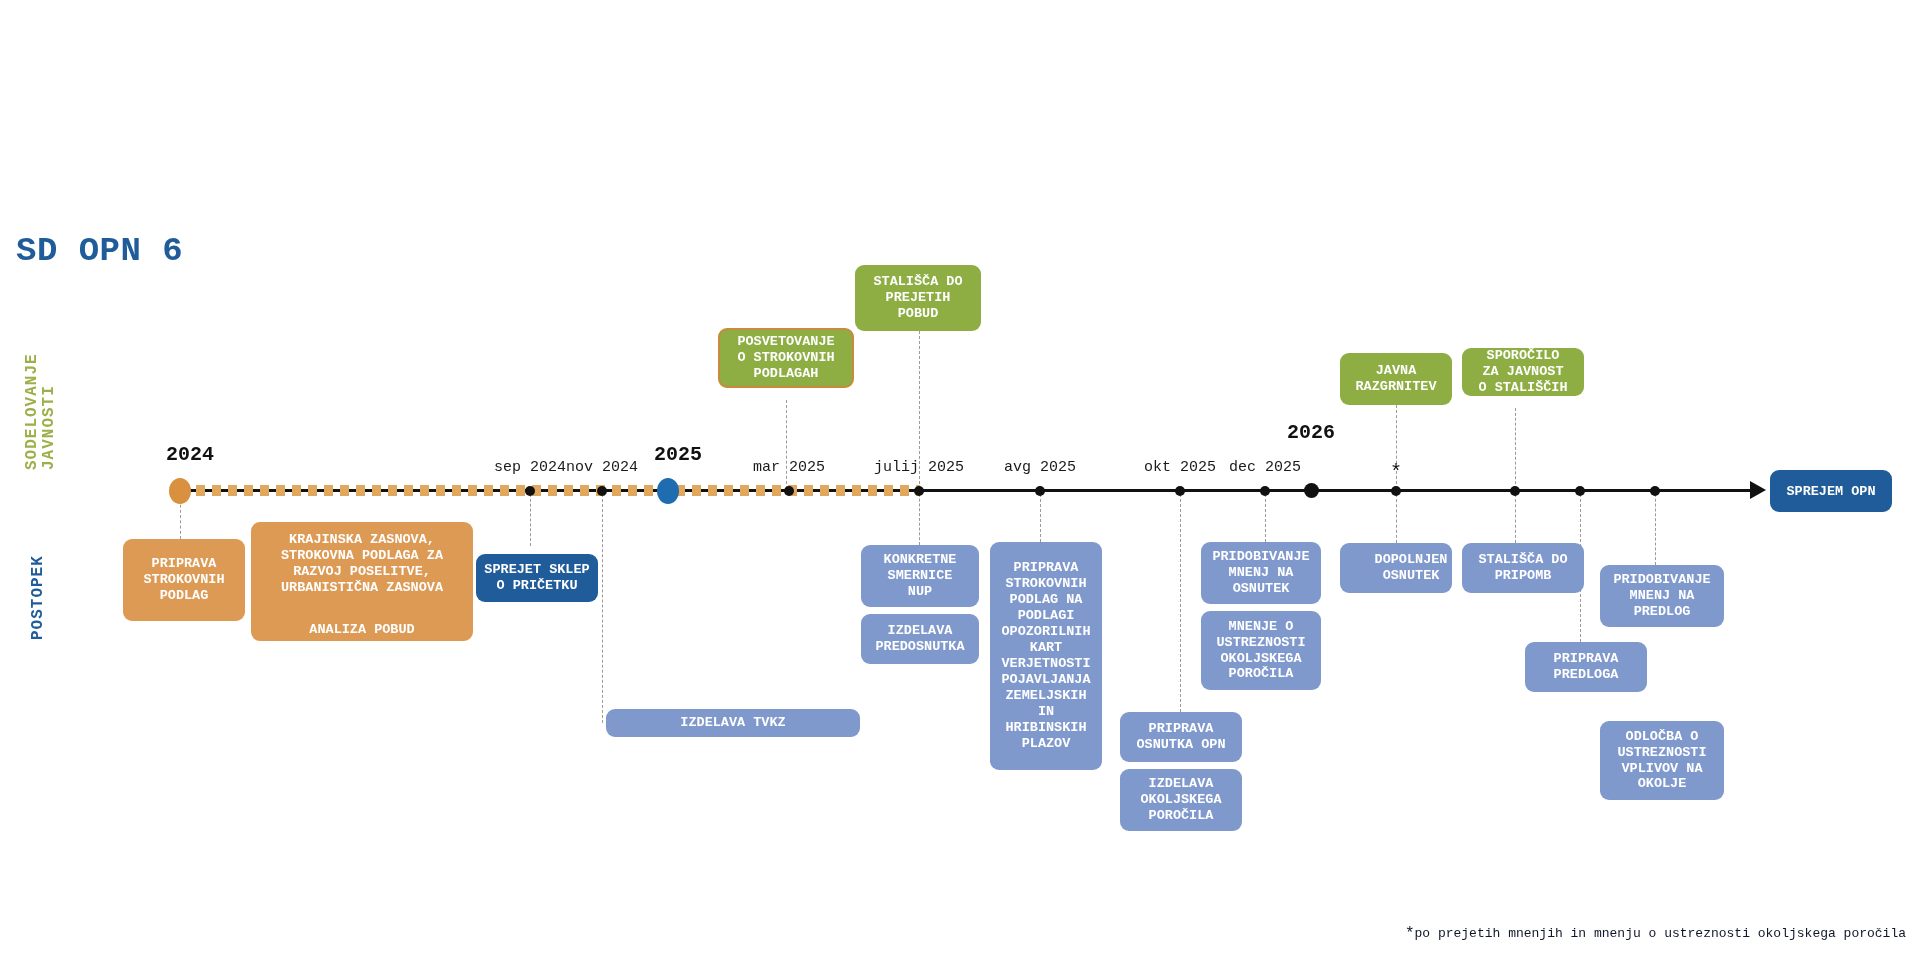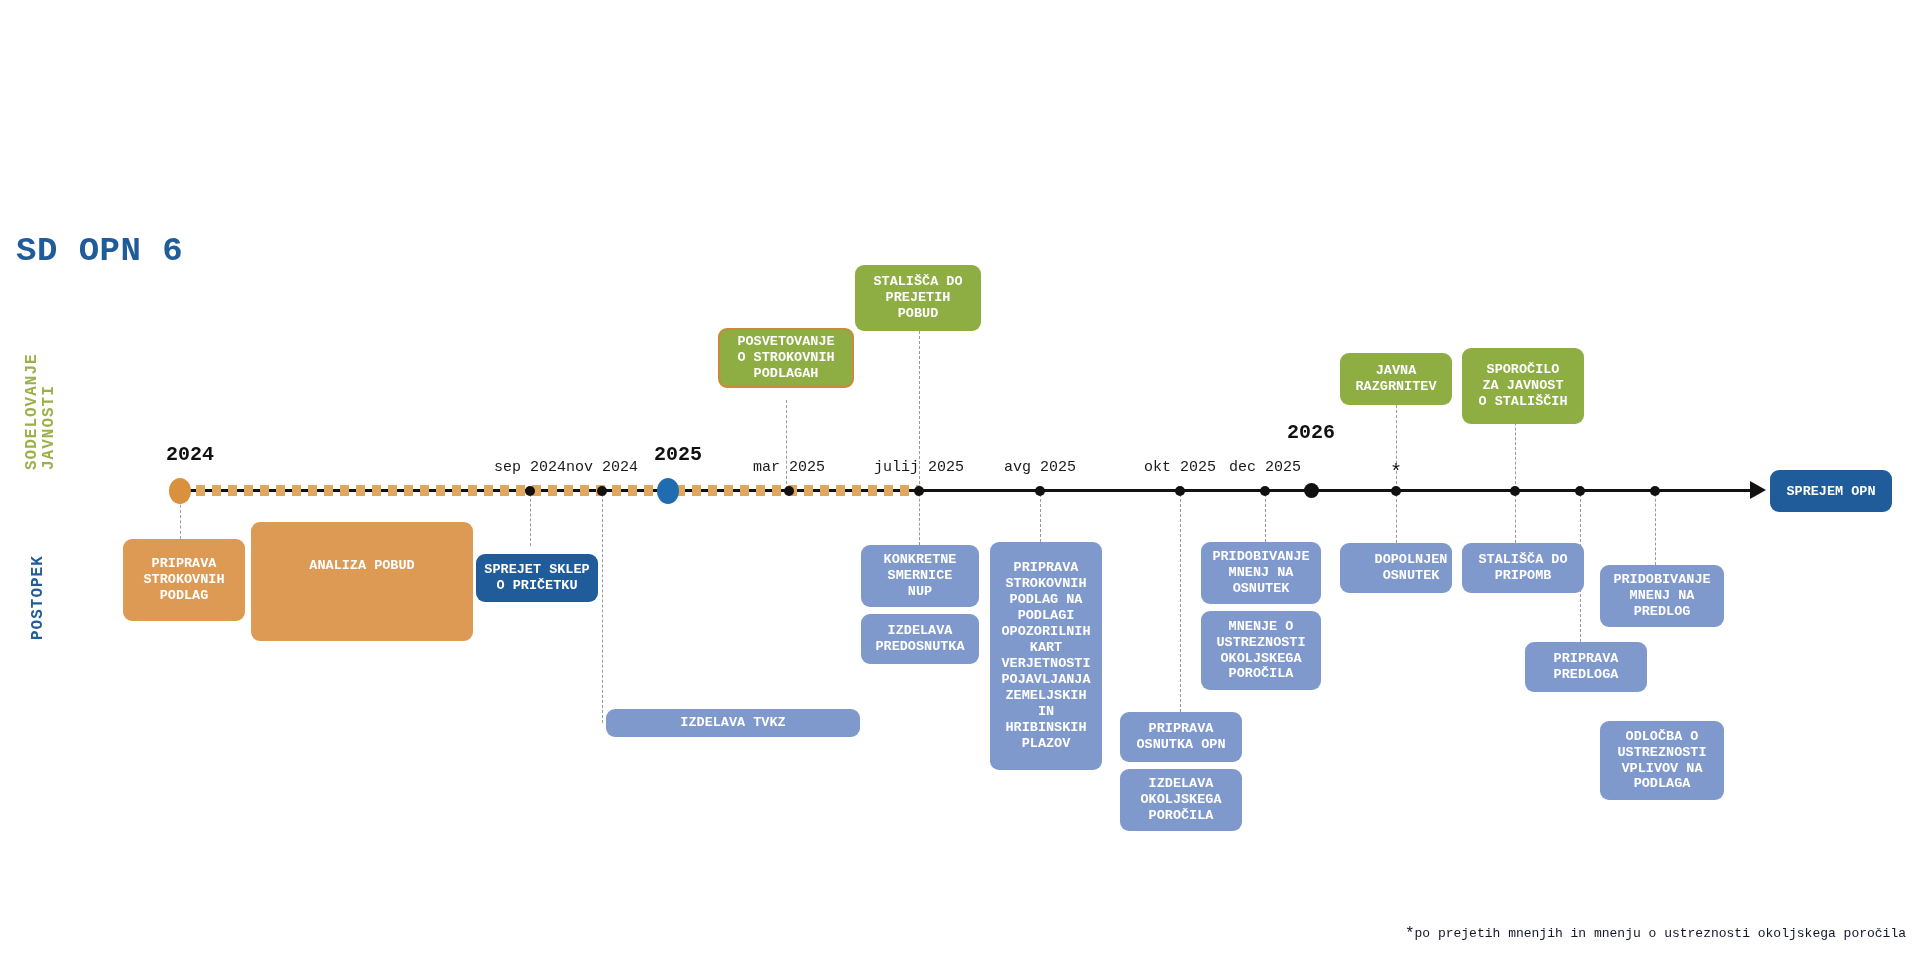--- a/index.html
+++ b/index.html
@@ -182,27 +182,30 @@
     </div>
   <div id="layer-boxes">
       <div class="box green bordered" style="left: 718px; top: 328px; width: 136px; height: 60px;">POSVETOVANJE
 O STROKOVNIH
 PODLAGAH</div>
       <div class="box green" style="left: 855px; top: 265px; width: 126px; height: 66px;">STALIŠČA DO
 PREJETIH
 POBUD</div>
       <div class="box green" style="left: 1340px; top: 353px; width: 112px; height: 52px;">JAVNA
 RAZGRNITEV</div>
-      <div class="box green" style="left: 1462px; top: 348px; width: 122px; height: 76px;">SPOROČILO
+      <div class="box green" style="left: 1462px; top: 348px; width: 122px; height: 48px;">SPOROČILO
 ZA JAVNOST
 O STALIŠČIH</div>
       <div class="box orange" style="left: 123px; top: 539px; width: 122px; height: 82px;">PRIPRAVA
 STROKOVNIH
 PODLAG</div>
-      <div class="box orange stack" style="left: 251px; top: 522px; width: 222px; height: 119px;"><div class="seg sub">ANALIZA POBUD</div></div>
+      <div class="box orange stack" style="left: 251px; top: 522px; width: 222px; height: 119px;"><div class="seg">KRAJINSKA ZASNOVA,
+STROKOVNA PODLAGA ZA
+RAZVOJ POSELITVE,
+URBANISTIČNA ZASNOVA</div><div class="seg sub">ANALIZA POBUD</div></div>
       <div class="box darkblue" style="left: 476px; top: 546px; width: 122px; height: 48px; margin-top: 8px;">SPREJET SKLEP
 O PRIČETKU</div>
       <div class="box blue" style="left: 606px; top: 709px; width: 254px; height: 28px;">IZDELAVA TVKZ</div>
       <div class="box blue" style="left: 861px; top: 545px; width: 118px; height: 62px;">KONKRETNE
 SMERNICE
 NUP</div>
       <div class="box blue" style="left: 861px; top: 614px; width: 118px; height: 50px;">IZDELAVA
 PREDOSNUTKA</div>
       <div class="box blue" style="left: 990px; top: 542px; width: 112px; height: 228px;">PRIPRAVA
 STROKOVNIH
@@ -232,20 +235,20 @@
       <div class="box blue" style="left: 1462px; top: 543px; width: 122px; height: 50px;">STALIŠČA DO
 PRIPOMB</div>
       <div class="box blue" style="left: 1525px; top: 642px; width: 122px; height: 50px;">PRIPRAVA
 PREDLOGA</div>
       <div class="box blue" style="left: 1600px; top: 565px; width: 124px; height: 62px;">PRIDOBIVANJE
 MNENJ NA
 PREDLOG</div>
       <div class="box blue" style="left: 1600px; top: 721px; width: 124px; height: 79px;">ODLOČBA O
 USTREZNOSTI
 VPLIVOV NA
-PODLAGA</div>
+OKOLJE</div>
     </div>
 
   <div id="sprejem-opn">SPREJEM OPN</div>
 
   <div id="footnote"><span class="star">*</span><span>po prejetih mnenjih in mnenju o ustreznosti okoljskega poročila</span></div>
 
 </div>
 
 </body></html>

